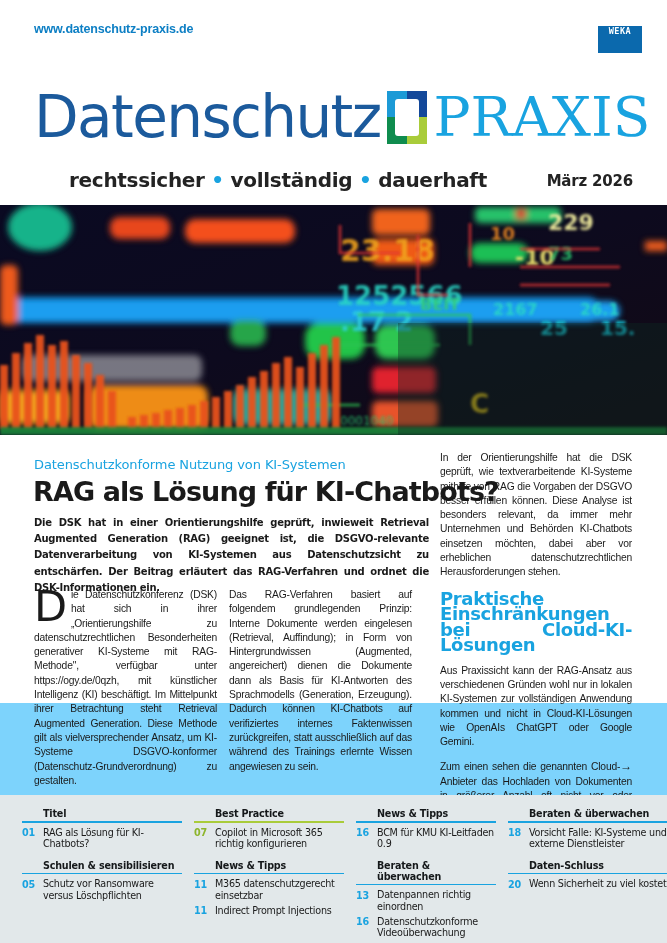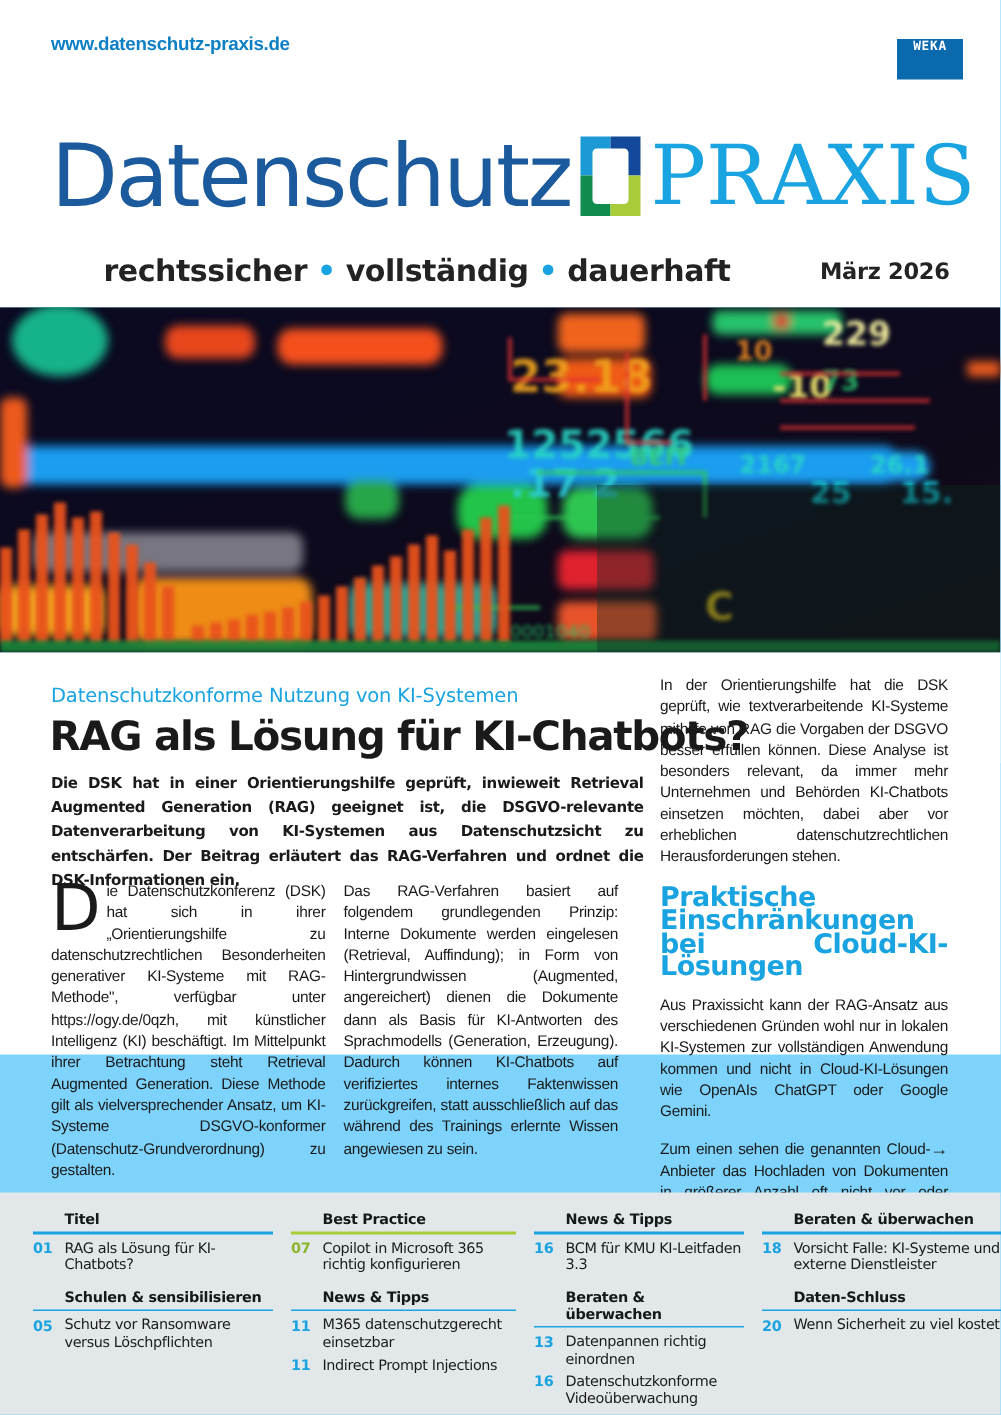--- a/index.html
+++ b/index.html
@@ -340,21 +340,21 @@
           </div>
         </div>
       </div>
 
       <div class="toc-col">
         <div class="toc-sec">
           <div class="toc-sec-title">News &amp; Tipps</div>
           <div class="toc-rule"></div>
           <div class="toc-item">
             <span class="toc-num">16</span>
-            <span class="toc-text">BCM für KMU KI-Leitfaden 3.3</span>
+            <span class="toc-text">BCM für KMU KI-Leitfaden 0.9</span>
           </div>
         </div>
         <div class="toc-sec">
           <div class="toc-sec-title">Beraten &amp; überwachen</div>
           <div class="toc-rule"></div>
           <div class="toc-item">
             <span class="toc-num">13</span>
             <span class="toc-text">Datenpannen richtig einordnen</span>
           </div>
           <div class="toc-item">

